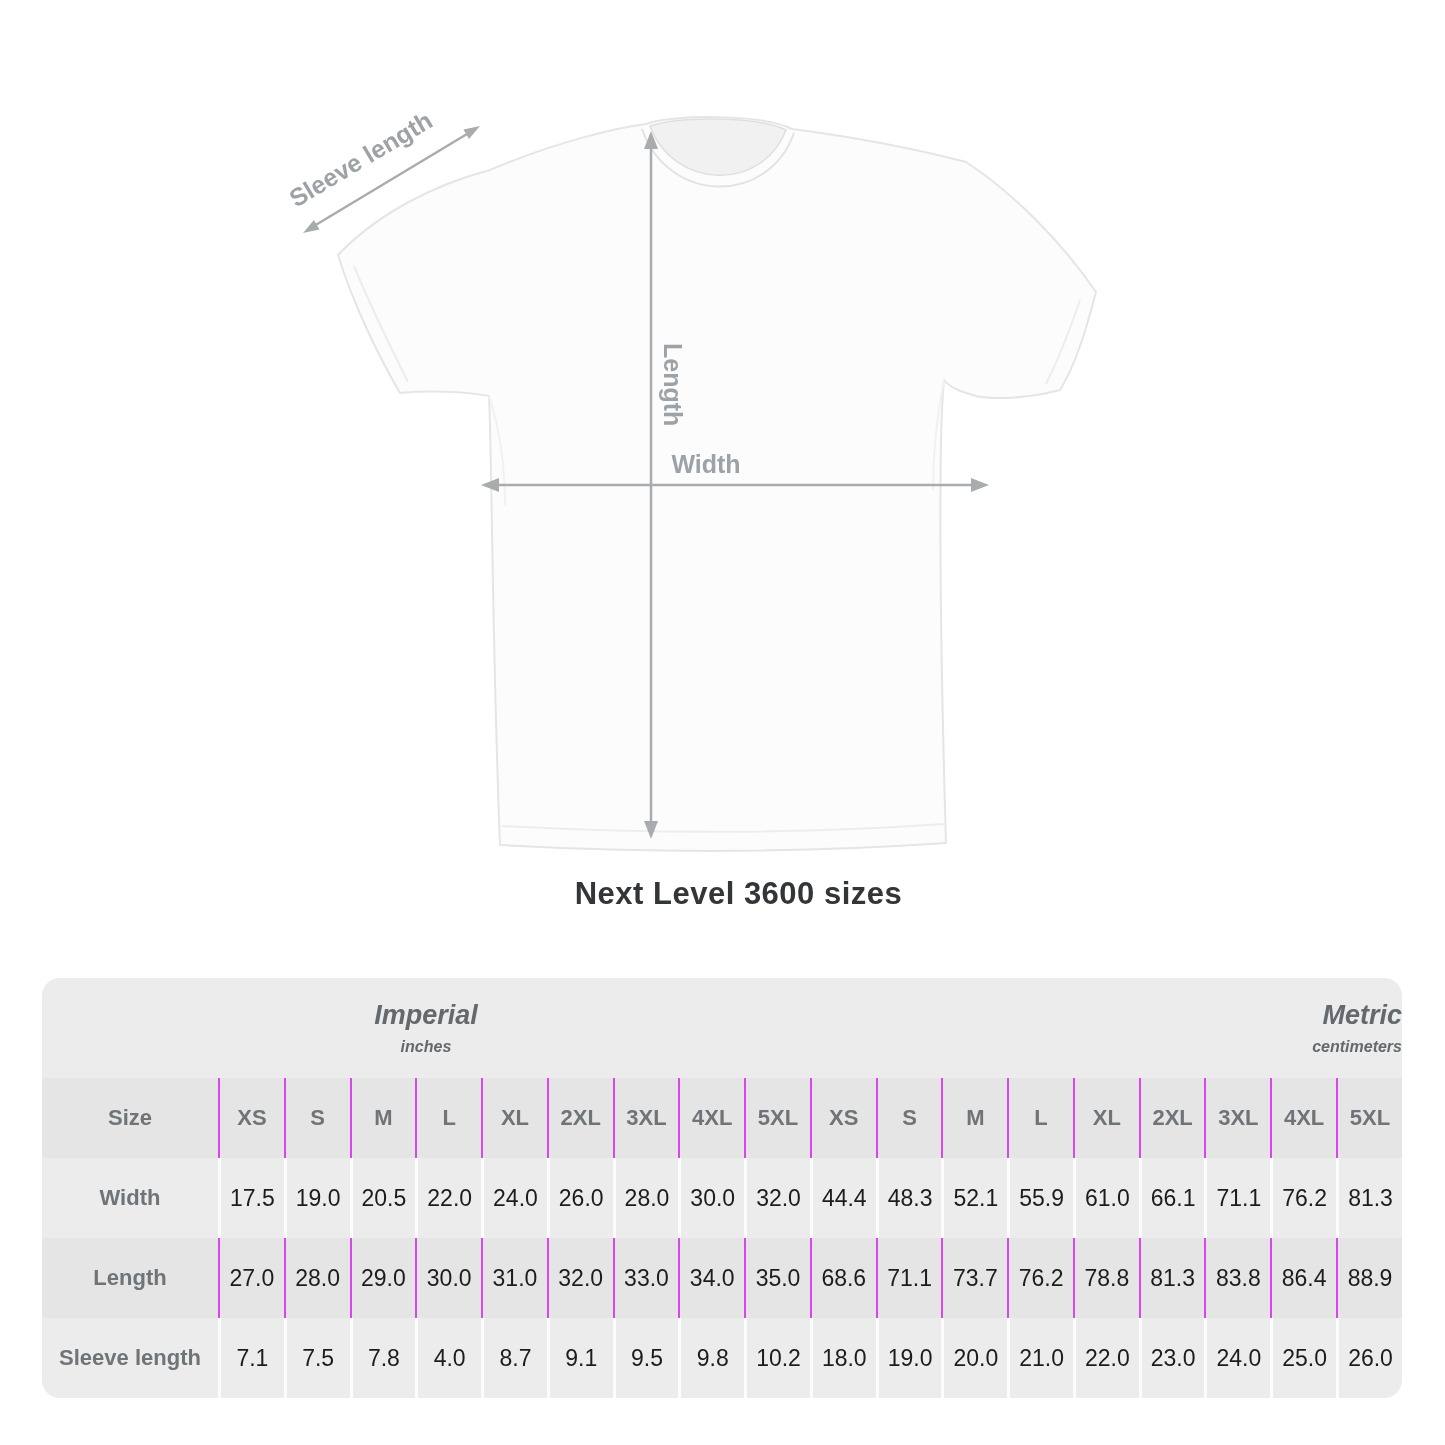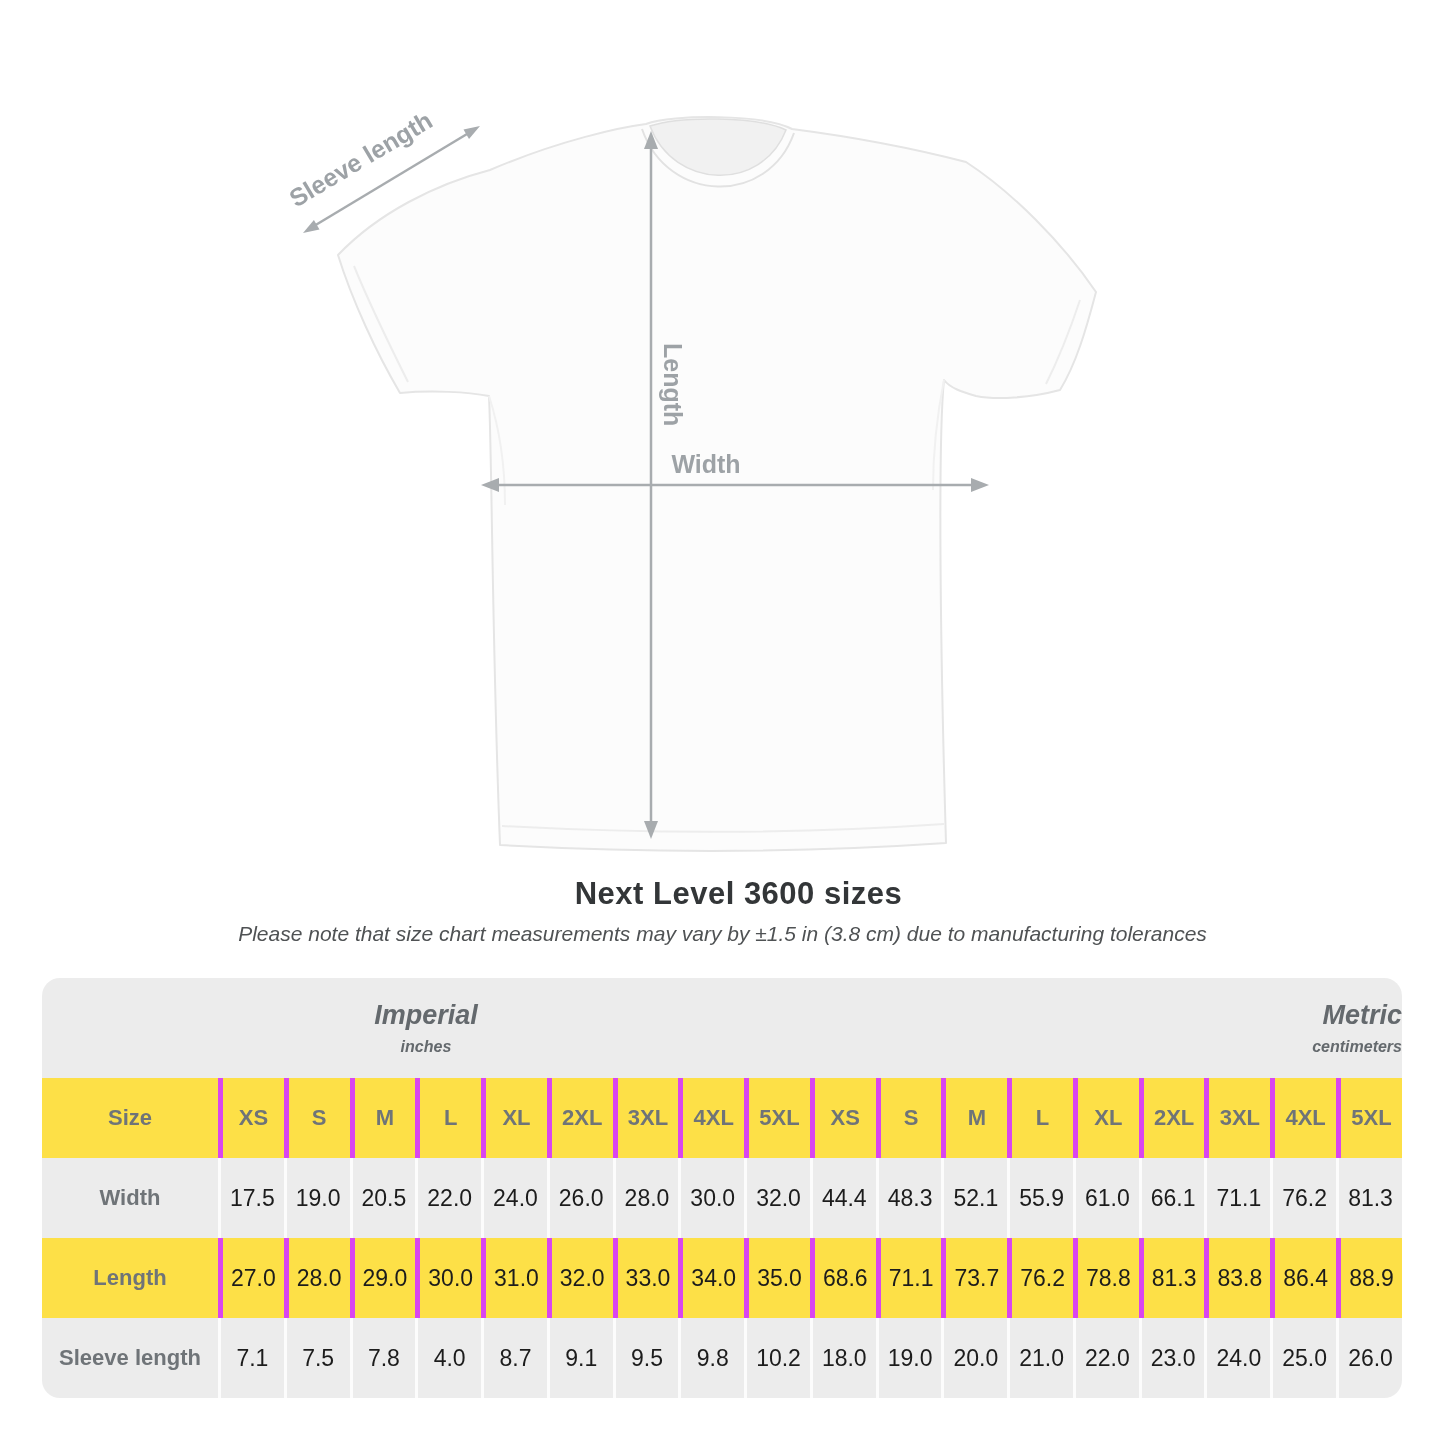--- a/index.html
+++ b/index.html
@@ -14,22 +14,22 @@
         border-collapse:separate;border-spacing:0;table-layout:fixed;}
   .size-table col.c-label{width:176px;}
   .size-table th,.size-table td{padding:0;text-align:center;vertical-align:middle;}
   .size-table tr.band th{background:#ececec;height:100px;}
   .size-table .band-left{border-top-left-radius:18px;}
   .size-table .band-right{border-top-right-radius:18px;text-align:right;}
   .unit-title{font-size:27px;font-weight:700;font-style:italic;color:#64696d;}
   .unit-sub{font-size:16px;font-style:italic;color:#64696d;margin-top:7px;}
   .size-table tr.r-data td{height:80px;}
   .size-table tr.r-gray td{background:#ececec;}
-  .size-table tr.r-white td{background:#fde047;}
-  .size-table tr.r-white td + td{border-left:5px solid #d946ef;}
+  .size-table tr.r-white td{background:#e5e5e5;}
+  .size-table tr.r-white td + td{border-left:2px solid #d946ef;}
   .size-table tr.r-gray td + td{border-left:3px solid #fcfcfc;}
   .row-label,.col-h{color:#6f7478;font-weight:700;font-size:22px;}
   td.val{color:#1c1c1c;font-size:23px;}
   .size-table tr.last td:first-child{border-bottom-left-radius:18px;}
   .size-table tr.last td:last-child{border-bottom-right-radius:18px;}
   .shirt-outline{fill:#fcfcfc;stroke:#e5e5e5;stroke-width:2;stroke-linejoin:round;}
   .collar-open{fill:#f1f1f1;stroke:#dfdfdf;stroke-width:1.5;}
   .collar-rib{fill:none;stroke:#e2e2e2;stroke-width:2;}
   .seam{fill:none;stroke:#ededed;stroke-width:2;}
   .crease{fill:none;stroke:#f1f1f1;stroke-width:2;}
@@ -87,21 +87,20 @@
       <polygon class="arrow-head" points="480,126 469,139 463.5,129.5"></polygon>
       <polygon class="arrow-head" points="303,233 319.5,229.5 313.9,220.1"></polygon>
     </g>
 
     <text class="dim-label" transform="translate(296,208) rotate(-30.8)">Sleeve length</text>
     <text class="dim-label" transform="translate(664,343) rotate(90)">Length</text>
     <text class="dim-label" x="706" y="473" text-anchor="middle">Width</text>
   </svg>
 
   <div class="page-title">Next Level 3600 sizes</div>
-  <div class="page-subtitle">Please note that size chart measurements may vary by ±1.5 in (3.8 cm) due to manufacturing tolerances</div>
 
   <table class="size-table">
     <colgroup>
       <col class="c-label">
       <col span="18" class="c-data">
     </colgroup>
     <tbody>
       <tr class="band">
         <th class="band-left" colspan="10">
           <div class="unit-title">Imperial</div>

